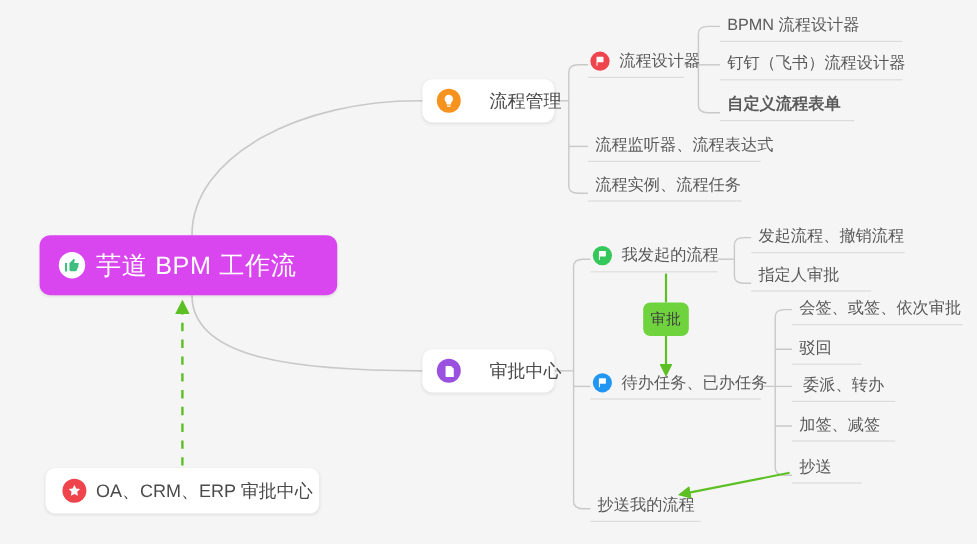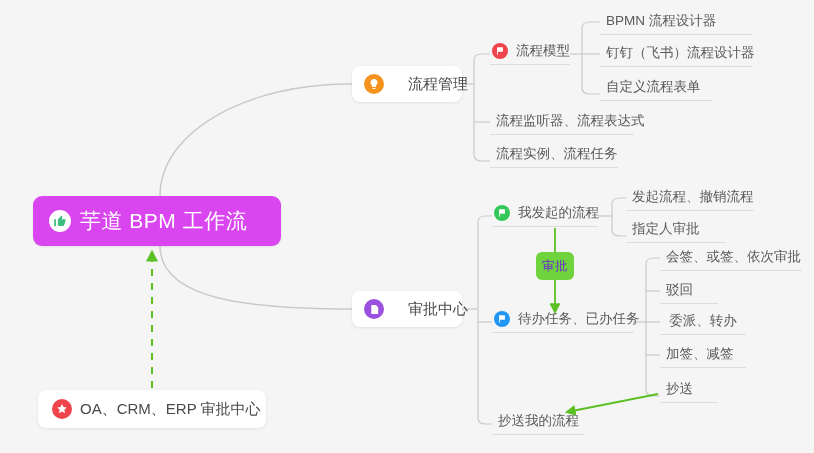--- a/index.html
+++ b/index.html
@@ -136,21 +136,21 @@
     top: 252px;
     width: 38px;
     height: 28px;
     background: #6ed33c;
     border-radius: 6px;
     display: flex;
     align-items: center;
     justify-content: center;
   }
   .tag-label {
-    color: #6d28d9;
+    color: #404040;
     font-size: 12.5px;
     letter-spacing: 0.5px;
   }
 </style>
 </head>
 <body>
 
 <div id="canvas">
 
   <svg id="edges" viewBox="0 0 814 453">
@@ -220,26 +220,26 @@
     </span>
     <span class="branch-label">流程管理</span>
   </div>
 
   <div class="leaf with-icon" style="left:490px; top:42px; width:80px;">
     <span class="icon-circle" style="background:#f0444c">
       <svg width="10" height="10" viewBox="0 0 24 24" fill="#ffffff">
         <path d="M6 3h12c.55 0 1 .45 1 1v9c0 .55-.45 1-1 1H7v7H5V4c0-.55.45-1 1-1z"></path>
       </svg>
     </span>
-    <span class="leaf-text">流程模型</span>
+    <span class="leaf-text">流程设计器</span>
   </div>
 
   <div class="leaf" style="left:600px; top:12px; width:152px;">BPMN 流程设计器</div>
   <div class="leaf" style="left:600px; top:44px; width:152px;">钉钉（飞书）流程设计器</div>
-  <div class="leaf" style="left:600px; top:78px; width:112px;">自定义流程表单</div>
+  <div class="leaf" style="left:600px; top:78px; width:112px;font-weight:bold;">自定义流程表单</div>
 
   <div class="leaf" style="left:490px; top:112px; width:144px;">流程监听器、流程表达式</div>
   <div class="leaf" style="left:490px; top:145px; width:128px;">流程实例、流程任务</div>
 
   <div class="branch-node" id="node-shenpizhongxin">
     <span class="icon-circle icon-lg" style="background:#9b51e0">
       <svg width="11" height="11" viewBox="0 0 24 24" fill="#ffffff">
         <path d="M6 2h9l5 5v15H6c-.55 0-1-.45-1-1V3c0-.55.45-1 1-1zm3 8h8v2H9v-2zm0 4h8v2H9v-2z"></path>
       </svg>
     </span>

